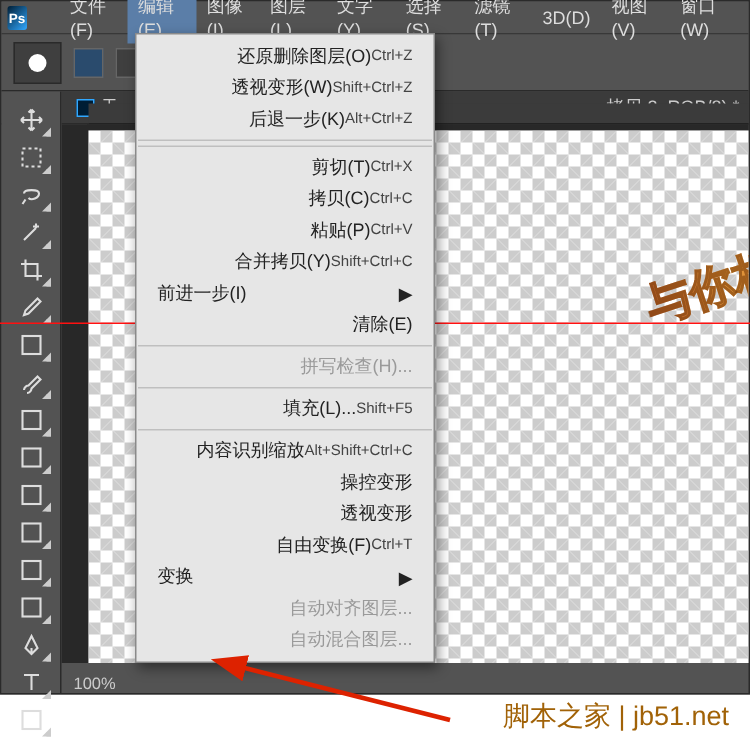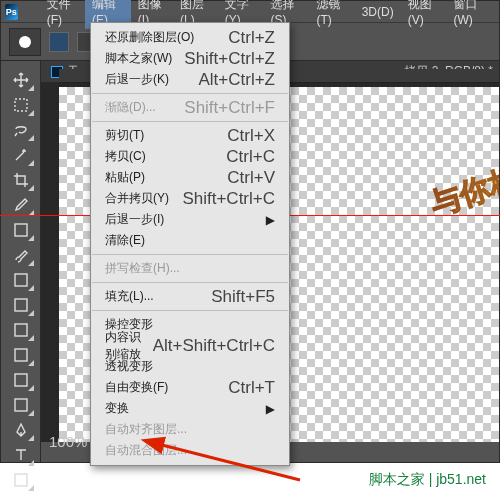--- a/index.html
+++ b/index.html
@@ -23,31 +23,31 @@
  background-image:linear-gradient(45deg,#ccc 25%,transparent 25%),linear-gradient(-45deg,#ccc 25%,transparent 25%),linear-gradient(45deg,transparent 75%,#ccc 75%),linear-gradient(-45deg,transparent 75%,#ccc 75%);
  background-size:16px 16px;background-position:0 0,0 8px,8px -8px,-8px 0}
 .sample-text{position:absolute;right:-20px;top:80px;transform:rotate(-18deg);font-size:30px;font-weight:bold;
  background:linear-gradient(90deg,#b85c2c,#e59a3b,#b85c2c);-webkit-background-clip:text;color:transparent;-webkit-text-stroke:1px rgba(120,60,10,.6)}
 .ruler-h{position:absolute;left:58px;top:68px;right:0;height:14px;background:#3b3b3b;border-bottom:1px solid #222}
 .ruler-v{position:absolute;left:40px;top:82px;width:18px;bottom:20px;background:#3b3b3b;border-right:1px solid #222}
 .toolbar{position:absolute;left:0;top:60px;width:40px;bottom:0;background:#535353;border-right:1px solid #2a2a2a;padding-top:6px}
 .tool{width:28px;height:24px;margin:1px auto;display:flex;align-items:center;justify-content:center;color:#ddd;position:relative}
 .tool.sub:after{content:"";position:absolute;right:1px;bottom:1px;border:3px solid transparent;border-right-color:#ccc;border-bottom-color:#ccc}
 .tool svg{width:16px;height:16px;stroke:#ddd;fill:none;stroke-width:1.4}
-.zoom{position:absolute;left:48px;bottom:12px;color:#ccc;font-size:15px}
+.zoom{position:absolute;left:48px;bottom:0;color:#ccc;font-size:11px}
 .guide{position:absolute;left:0;right:0;height:1px;background:#f11}
 .dropdown{position:absolute;left:90px;top:22px;width:200px;background:#e6e6e6;border:1px solid #8a8a8a;box-shadow:2px 3px 8px rgba(0,0,0,.45);z-index:50;padding:4px 0}
-.dd-row{display:flex;justify-content:space-between;align-items:center;height:21px;padding:0 14px;color:#222}
+.dd-row{display:flex;justify-content:flex-end;align-items:center;height:21px;padding:0 14px;color:#222}
 .dd-row.disabled{color:#9a9a9a}
 .dd-sep{height:1px;background:#bfbfbf;margin:3px 1px}
-.dd-row .sc{color:#444;font-size:17px}
+.dd-row .sc{color:#444;font-size:10px}
 .dd-row.disabled .sc{color:#9a9a9a}
 .dd-row .arrow{margin-left:auto}
 .arrow-annot{position:absolute;z-index:60;pointer-events:none}
-.watermark{position:absolute;right:14px;bottom:14px;color:#15803d;font-size:14px;z-index:70}
+.watermark{position:absolute;right:14px;bottom:14px;color:#a16207;font-size:18px;z-index:70}
 </style>
 </head>
 <body>
 
 <div class="ps-frame">
   <div class="menubar" id="menubar">
       <div class="ps-logo">Ps</div>
       <div class="menu-item">文件(F)</div>
       <div class="menu-item active">编辑(E)</div>
       <div class="menu-item">图像(I)</div>
@@ -179,72 +179,68 @@
 </div>
 
 <div class="guide" id="guide" style="top: 215px;"></div>
 
 <div class="dropdown" id="dropdown">
     <div class="dd-row">
       <span>还原删除图层(O)</span>
       <span class="sc">Ctrl+Z</span>
     </div>
     <div class="dd-row">
-      <span>脚本之家(W)</span>
+      <span>透视变形(W)</span>
       <span class="sc">Shift+Ctrl+Z</span>
     </div>
     <div class="dd-row">
       <span>后退一步(K)</span>
       <span class="sc">Alt+Ctrl+Z</span>
     </div>
     <div class="dd-sep"></div>
-    <div class="dd-row disabled">
-      <span>渐隐(D)...</span>
-      <span class="sc">Shift+Ctrl+F</span>
-    </div>
     <div class="dd-sep"></div>
     <div class="dd-row">
       <span>剪切(T)</span>
       <span class="sc">Ctrl+X</span>
     </div>
     <div class="dd-row">
       <span>拷贝(C)</span>
       <span class="sc">Ctrl+C</span>
     </div>
     <div class="dd-row">
       <span>粘贴(P)</span>
       <span class="sc">Ctrl+V</span>
     </div>
     <div class="dd-row">
       <span>合并拷贝(Y)</span>
       <span class="sc">Shift+Ctrl+C</span>
     </div>
     <div class="dd-row">
-      <span>后退一步(I)</span>
+      <span>前进一步(I)</span>
       <span class="arrow">▶</span>
     </div>
     <div class="dd-row">
       <span>清除(E)</span>
     </div>
     <div class="dd-sep"></div>
     <div class="dd-row disabled">
       <span>拼写检查(H)...</span>
     </div>
     <div class="dd-sep"></div>
     <div class="dd-row">
       <span>填充(L)...</span>
       <span class="sc">Shift+F5</span>
     </div>
     <div class="dd-sep"></div>
     <div class="dd-row">
-      <span>操控变形</span>
-    </div>
-    <div class="dd-row">
       <span>内容识别缩放</span>
       <span class="sc">Alt+Shift+Ctrl+C</span>
+    </div>
+    <div class="dd-row">
+      <span>操控变形</span>
     </div>
     <div class="dd-row">
       <span>透视变形</span>
     </div>
     <div class="dd-row">
       <span>自由变换(F)</span>
       <span class="sc">Ctrl+T</span>
     </div>
     <div class="dd-row">
       <span>变换</span>

